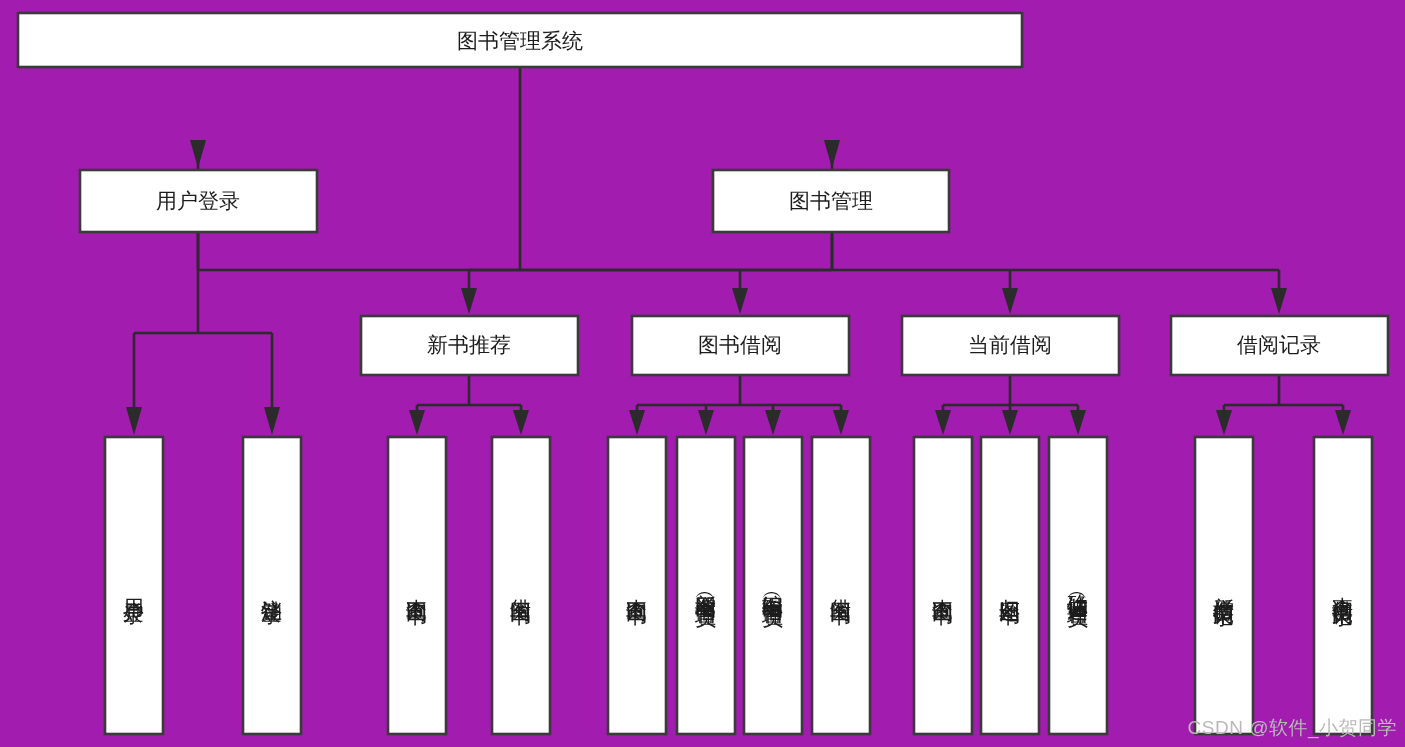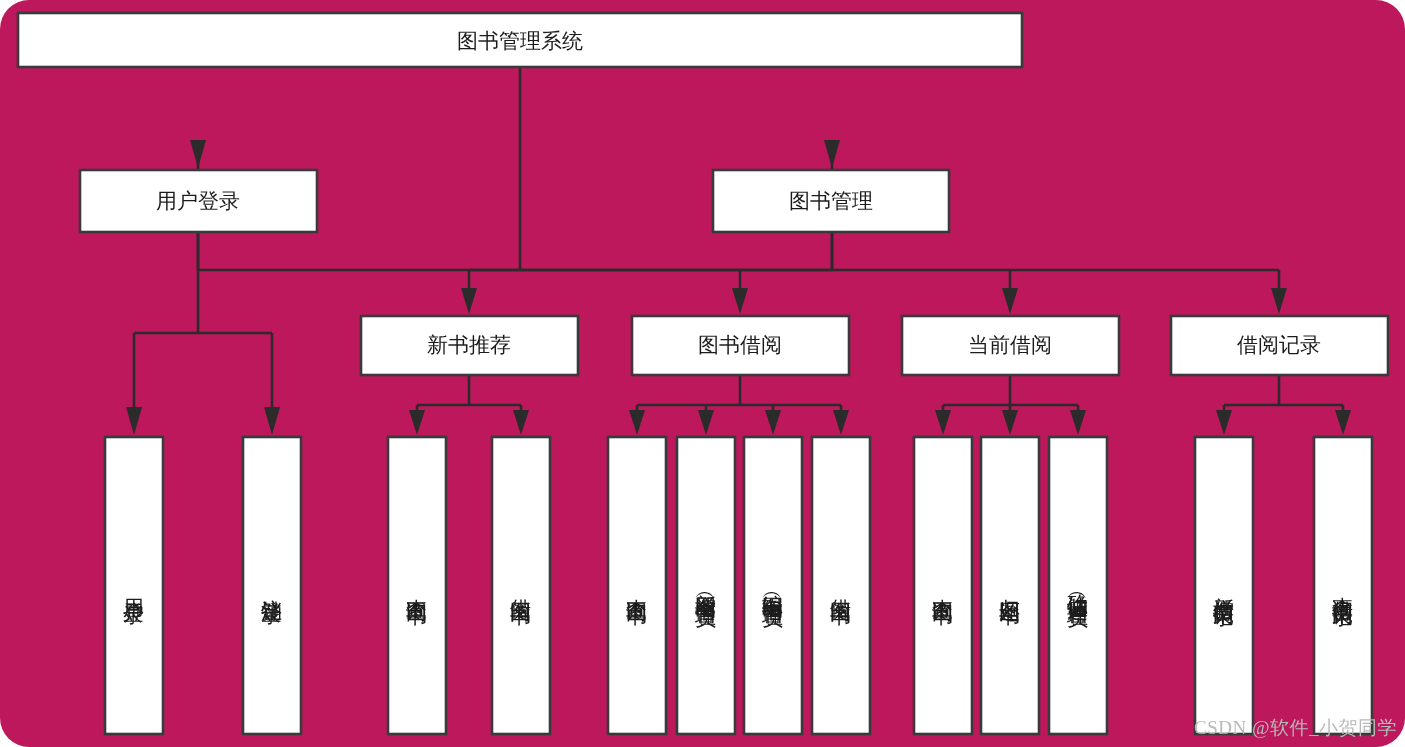--- a/index.html
+++ b/index.html
@@ -12,22 +12,21 @@
     width: 1405px;
     height: 747px;
     font-family: "Liberation Sans", "DejaVu Sans", sans-serif;
     overflow: hidden;
     position: relative;
   }
   #diagram-root {
     position: relative;
     width: 1405px;
     height: 747px;
-    background: #be185d;
-    border-radius: 29px;
+    background: #a21caf;
   }
   svg#tree-svg {
     position: absolute;
     left: 0;
     top: 0;
     width: 1405px;
     height: 747px;
     display: block;
   }
   .node-box {
@@ -58,21 +57,21 @@
     fill: #1c1c1c;
     writing-mode: vertical-rl;
     text-orientation: upright;
     letter-spacing: 2px;
     text-anchor: middle;
   }
   .watermark-text {
     position: absolute;
     right: 8px;
     bottom: 6px;
-    font-family: Liberation Serif, serif;
+    font-family: Liberation Sans, sans-serif;
     font-size: 19px;
     color: #b9b9b9;
     white-space: nowrap;
     letter-spacing: 0.5px;
     user-select: none;
   }
 </style>
 </head>
 <body>
 

